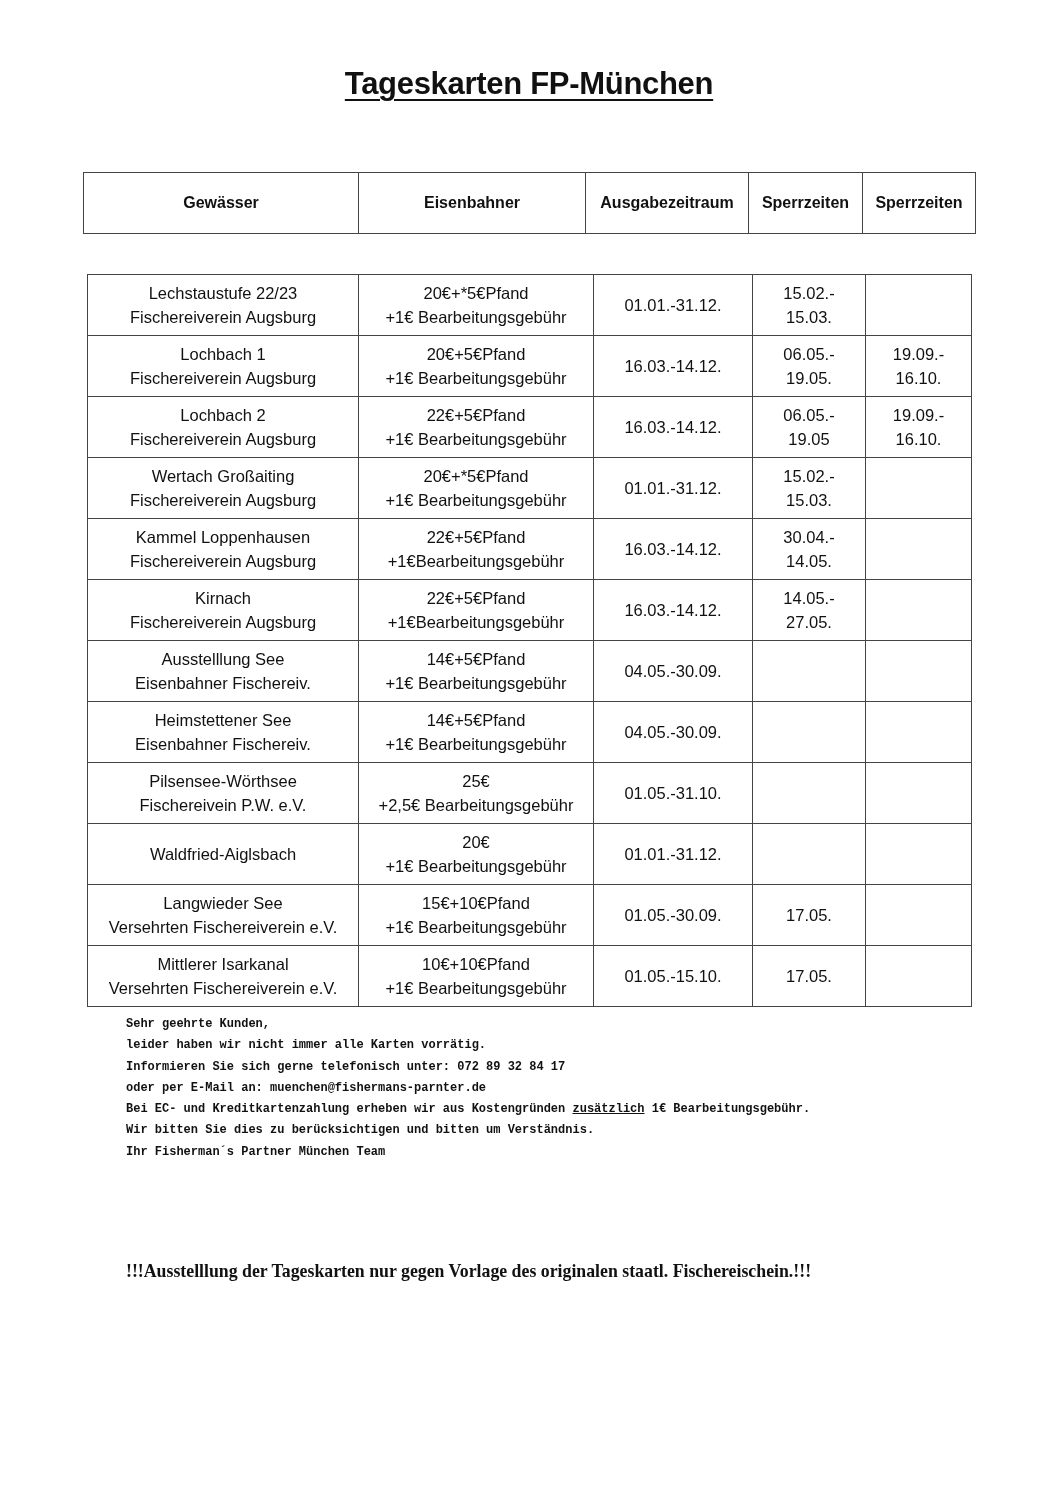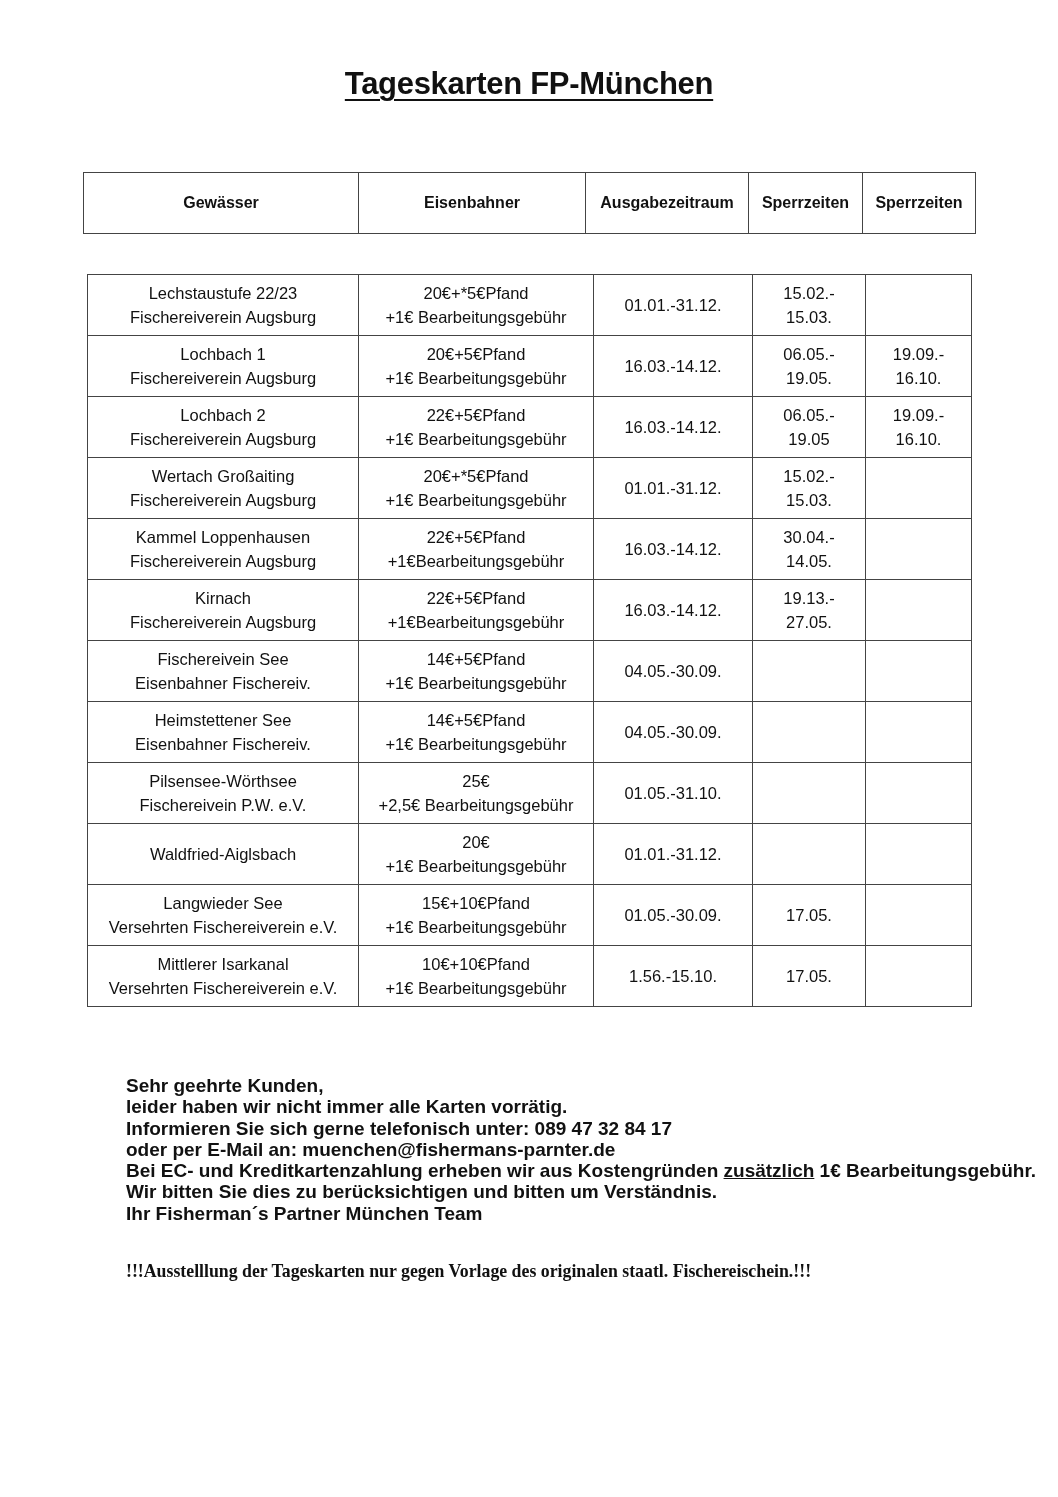--- a/index.html
+++ b/index.html
@@ -13,21 +13,21 @@
       text-underline-offset: 5px; text-decoration-thickness: 2px; letter-spacing: -0.3px;
     }
     table { border-collapse: collapse; position: absolute; table-layout: fixed; }
     td, th { border: 1.3px solid #444; text-align: center; vertical-align: middle; padding: 0; }
     .head-table { left: 83px; top: 172px; width: 892px; }
     .head-table th { height: 60px; font-size: 16px; font-weight: bold; margin-top: 48px; }
     .data-table { left: 87px; top: 274px; width: 884px; }
     .data-table td { height: 60px; font-size: 16.5px; line-height: 24px; font-weight: normal; }
     .cell-line { display: block; white-space: nowrap; }
     .notice {
-      position: absolute; left: 126px; top: 1075px; font-size: 19px; font-weight: bold; line-height: 21.3px;
+      position: absolute; left: 126px; top: 1014px; font-size: 12px; font-weight: bold; line-height: 21.3px; font-family: Liberation Mono, monospace;
     }
     .notice .line { display: block; white-space: nowrap; }
     .notice u { text-decoration: underline; text-align: center; }
     .warning {
       position: absolute; left: 126px; top: 1261px; font-size: 17.8px; font-weight: bold; white-space: nowrap; font-family: Liberation Serif, serif;
     }
   </style>
 </head>
 <body>
 
@@ -163,28 +163,28 @@
           <span class="cell-line">Fischereiverein Augsburg</span>
         </td>
         <td>
           <span class="cell-line">22€+5€Pfand</span>
           <span class="cell-line">+1€Bearbeitungsgebühr</span>
         </td>
         <td>
           <span class="cell-line">16.03.-14.12.</span>
         </td>
         <td>
-          <span class="cell-line">19.13.-</span>
+          <span class="cell-line">14.05.-</span>
           <span class="cell-line">27.05.</span>
         </td>
         <td></td>
       </tr>
       <tr>
         <td>
-          <span class="cell-line">Fischereivein See</span>
+          <span class="cell-line">Ausstelllung See</span>
           <span class="cell-line">Eisenbahner Fischereiv.</span>
         </td>
         <td>
           <span class="cell-line">14€+5€Pfand</span>
           <span class="cell-line">+1€ Bearbeitungsgebühr</span>
         </td>
         <td>
           <span class="cell-line">04.05.-30.09.</span>
         </td>
         <td></td>
@@ -254,33 +254,33 @@
       <tr>
         <td>
           <span class="cell-line">Mittlerer Isarkanal</span>
           <span class="cell-line">Versehrten Fischereiverein e.V.</span>
         </td>
         <td>
           <span class="cell-line">10€+10€Pfand</span>
           <span class="cell-line">+1€ Bearbeitungsgebühr</span>
         </td>
         <td>
-          <span class="cell-line">1.56.-15.10.</span>
+          <span class="cell-line">01.05.-15.10.</span>
         </td>
         <td>
           <span class="cell-line">17.05.</span>
         </td>
         <td></td>
       </tr>
     </tbody>
 </table>
 
 <div class="notice">
   <span class="line">Sehr geehrte Kunden,</span>
   <span class="line">leider haben wir nicht immer alle Karten vorrätig.</span>
-  <span class="line">Informieren Sie sich gerne telefonisch unter: 089 47 32 84 17</span>
+  <span class="line">Informieren Sie sich gerne telefonisch unter: 072 89 32 84 17</span>
   <span class="line">oder per E-Mail an: muenchen@fishermans-parnter.de</span>
   <span class="line"><span>Bei EC- und Kreditkartenzahlung erheben wir aus Kostengründen </span><u>zusätzlich</u><span> 1€ Bearbeitungsgebühr.</span></span>
   <span class="line">Wir bitten Sie dies zu berücksichtigen und bitten um Verständnis.</span>
   <span class="line">Ihr Fisherman´s Partner München Team</span>
 </div>
 
 <div class="warning">!!!Ausstelllung der Tageskarten nur gegen Vorlage des originalen staatl. Fischereischein.!!!</div>
 
 </body></html>

